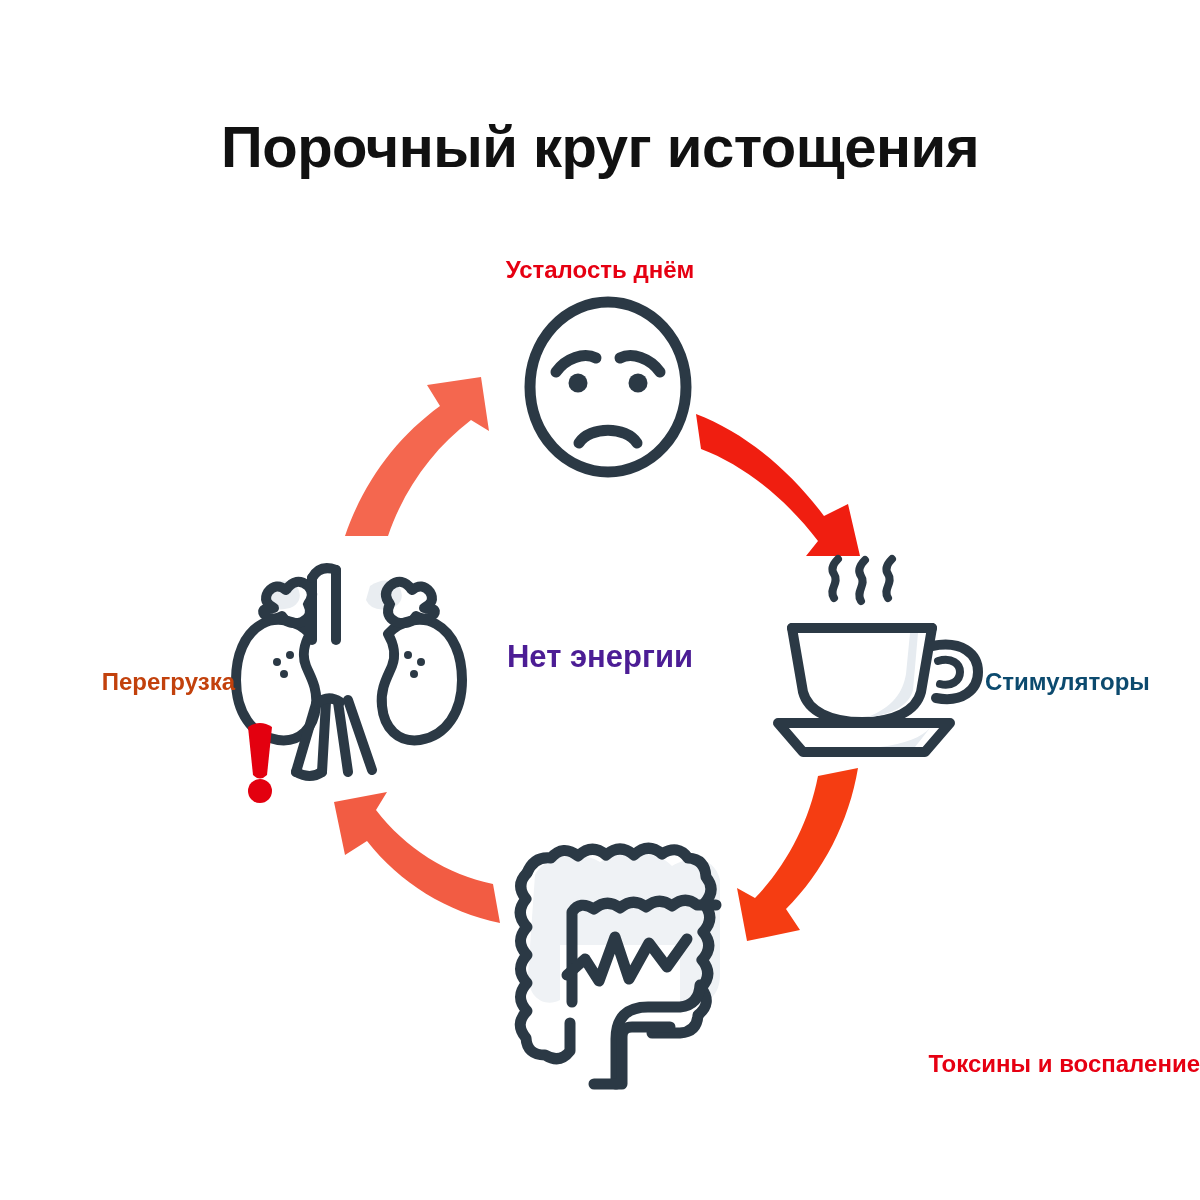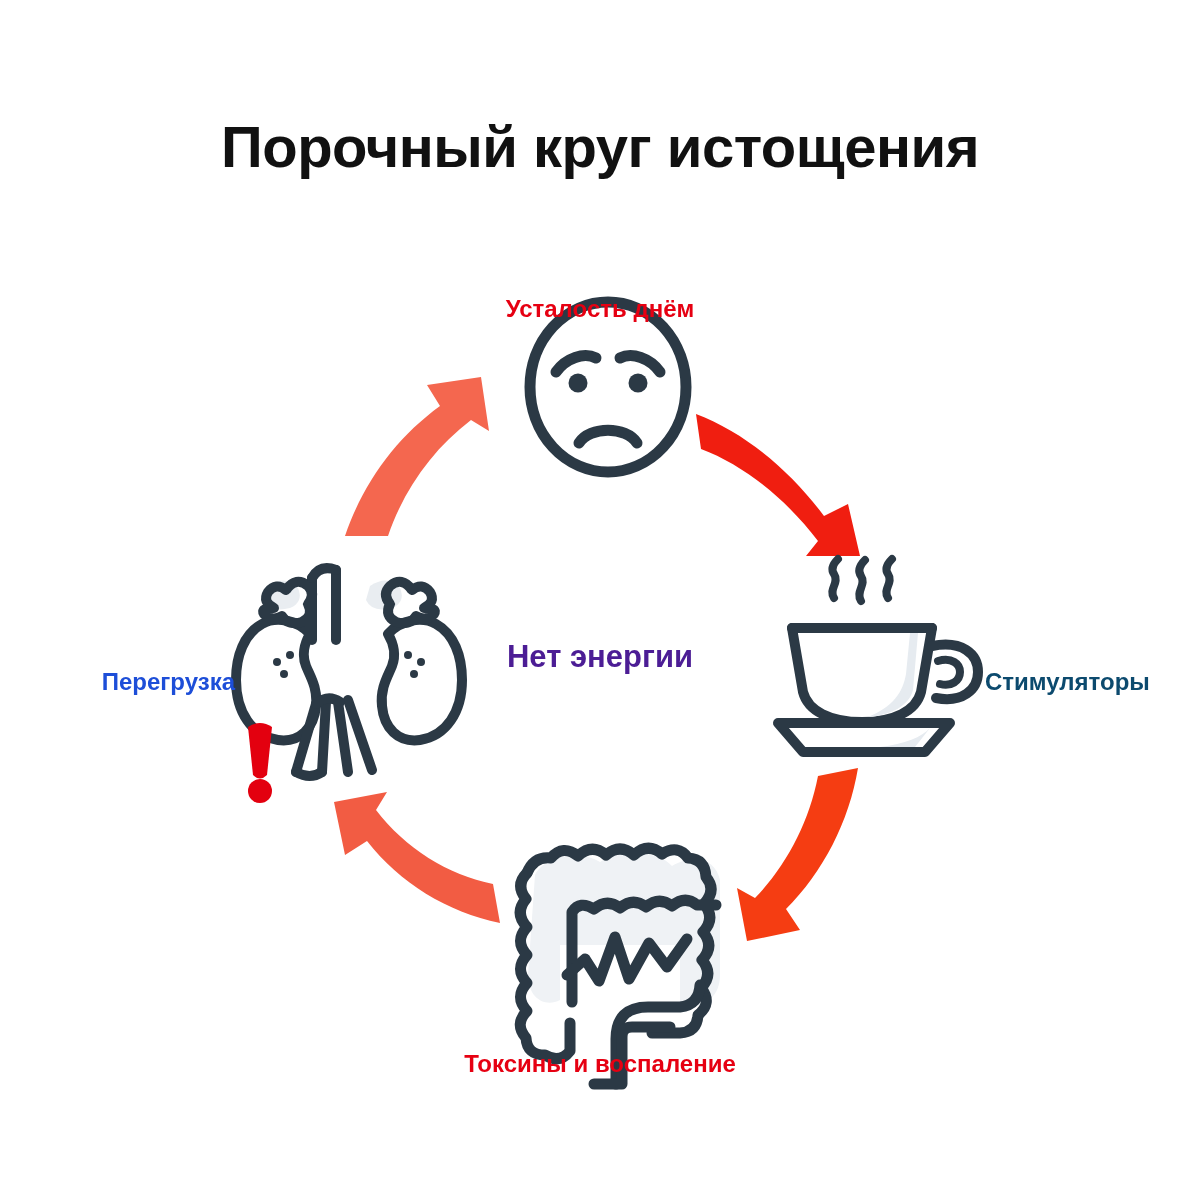--- a/index.html
+++ b/index.html
@@ -32,29 +32,28 @@
   .label{
     position:absolute;
     font-size:24px;
     font-weight:bold;
     white-space:nowrap;
     line-height:1;
   }
   .label-top{
     left:0;right:0;top:258px;
     text-align:center;
-    margin-top:39px;
   }
   .label-right{
     left:985px;top:670px;
     text-align:left;
   }
   .label-bottom{
     left:0;right:0;top:1052px;
-    text-align:center;
+    text-align:right;
   }
   .label-left{
     right:965px;top:670px;
     text-align:right;
     left:auto;
   }
   .label-center{
     left:0;right:0;top:641px;
     text-align:center;
     font-size:31px;
@@ -247,17 +246,17 @@
       <circle cx="260" cy="791" r="12" fill="#E3000F"></circle>
     </g>
   </svg>
 
   <div class="label label-top" style="color:#E60012">Усталость днём</div>
 
   <div class="label label-right" style="color:#0c4a6e">Стимуляторы</div>
 
   <div class="label label-bottom" style="color:#E60012">Токсины и воспаление</div>
 
-  <div class="label label-left" style="color:#1d4ed8">Перегрузка</div>
+  <div class="label label-left" style="color:#c2410c">Перегрузка</div>
 
   <div class="label label-center" style="color:#4c1d95">Нет энергии</div>
 
 </div>
 
 </body></html>

